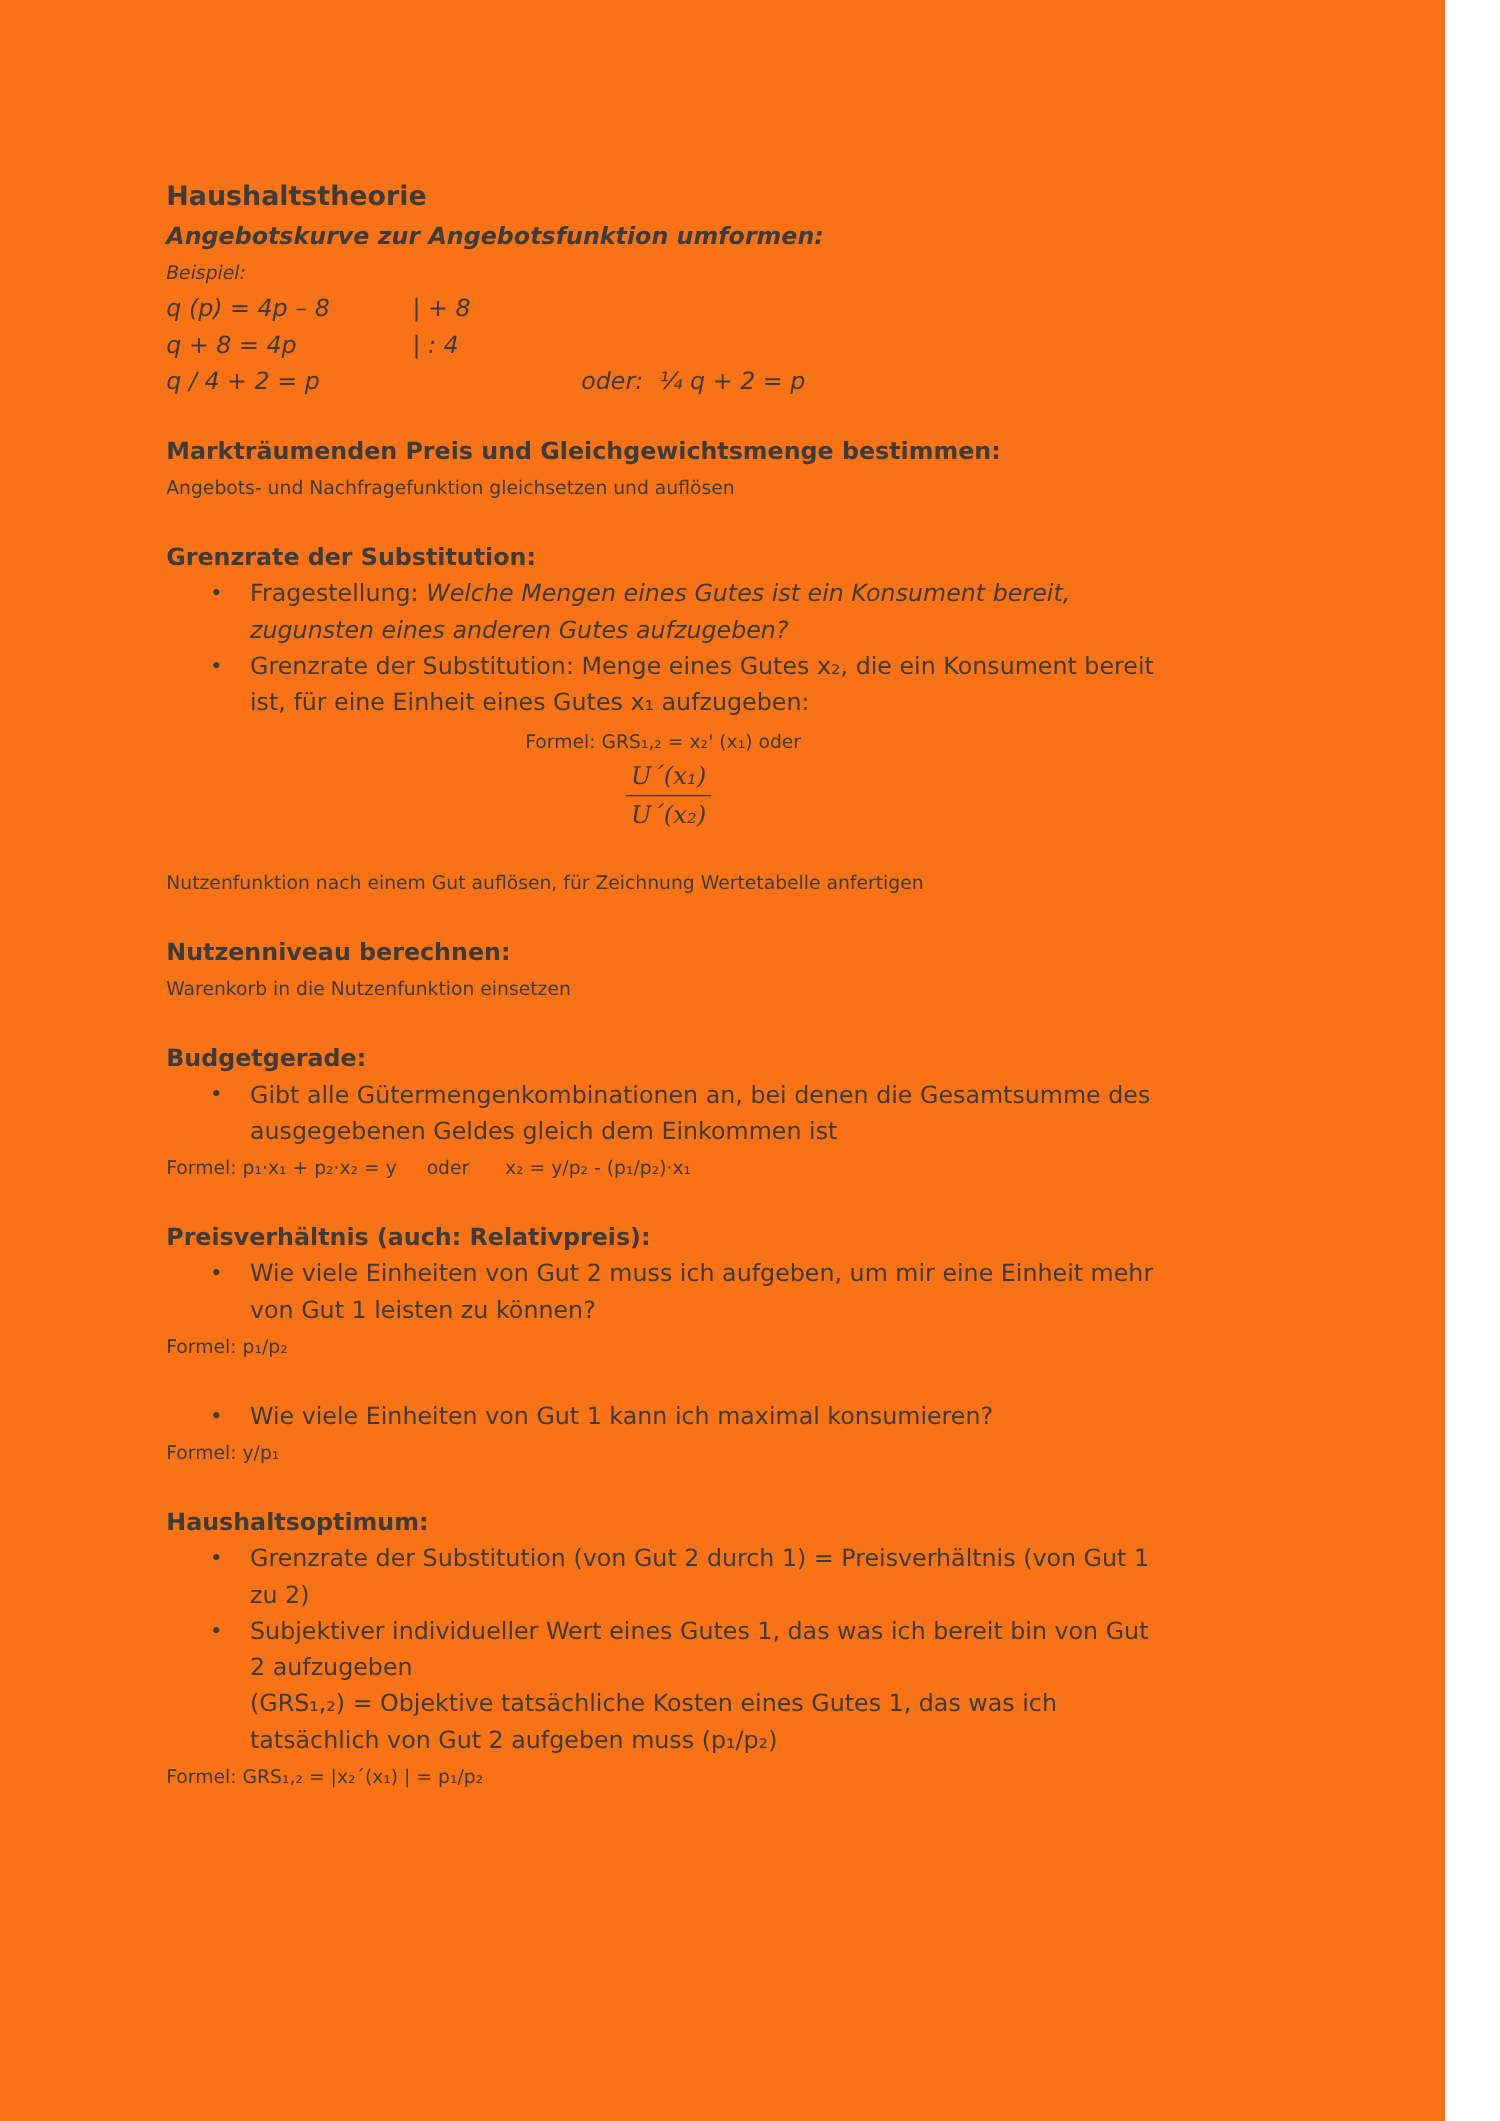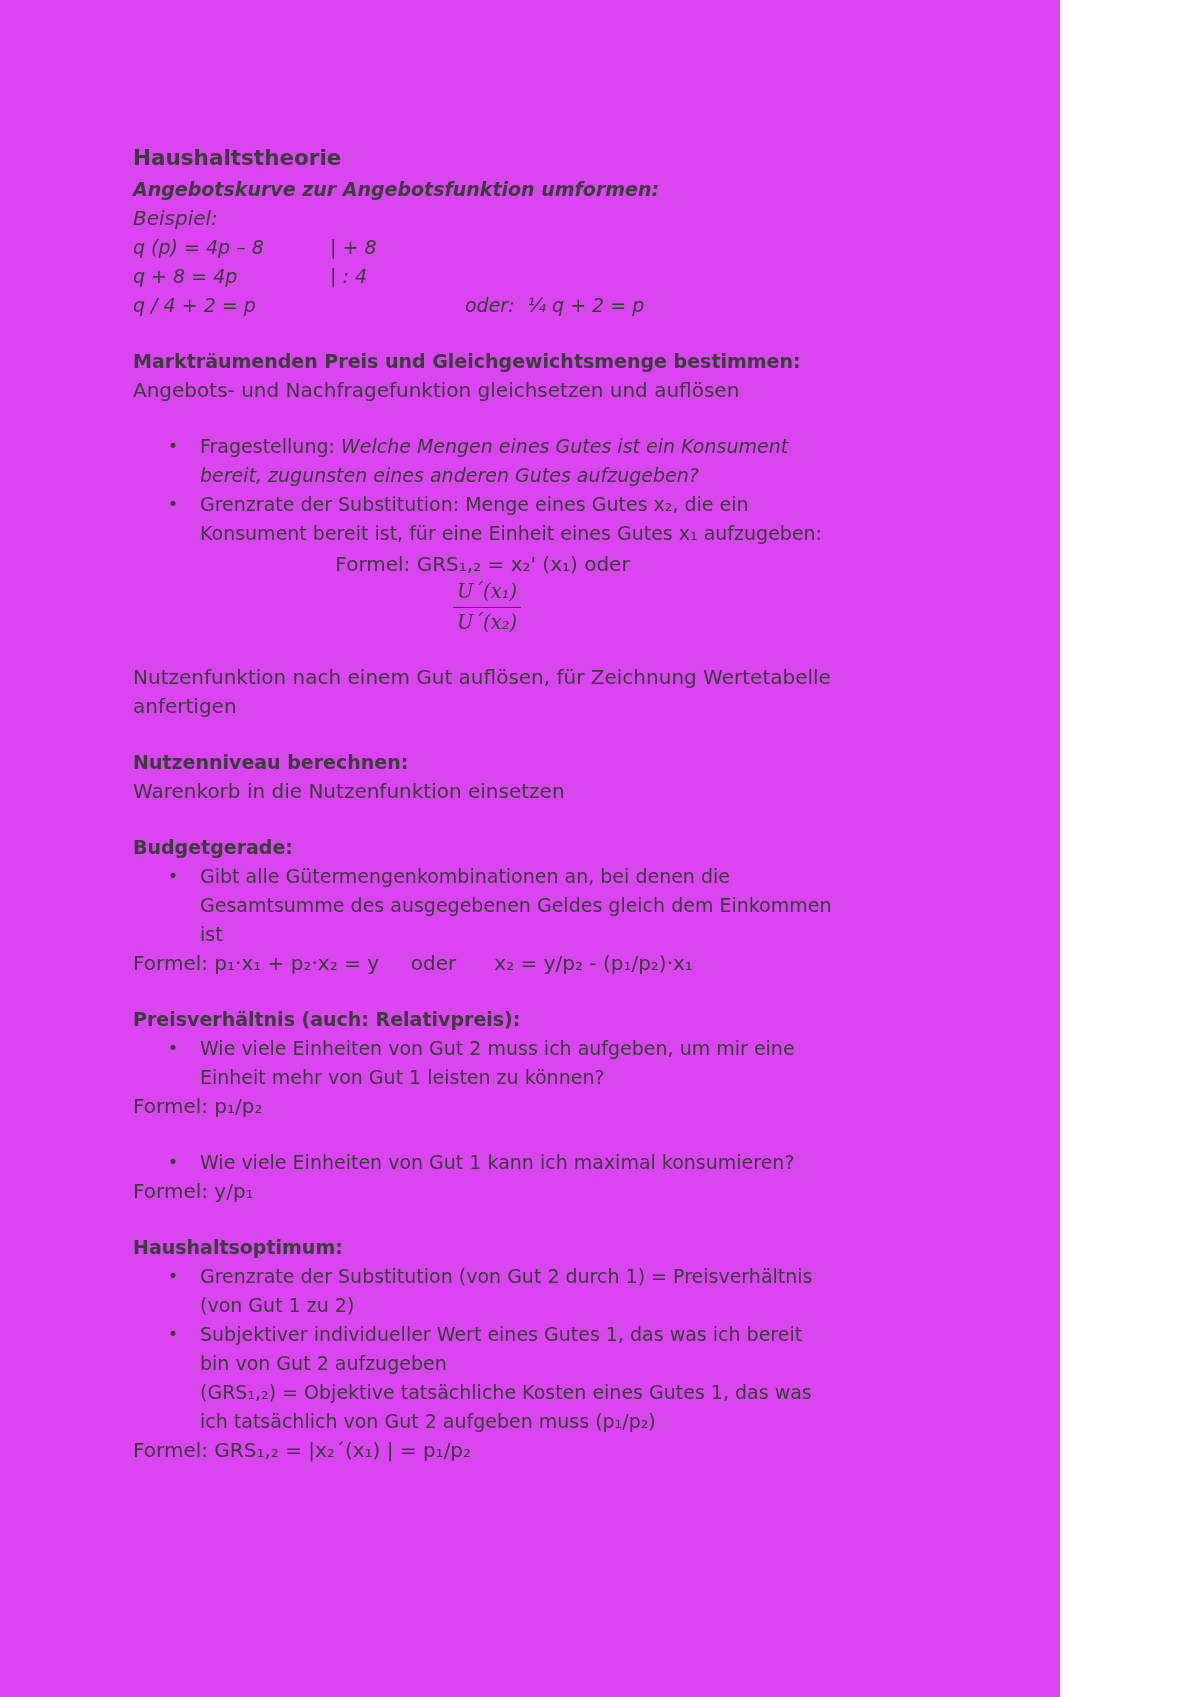--- a/index.html
+++ b/index.html
@@ -2,42 +2,42 @@
 <html><head>
 <meta charset="utf-8">
 <style>
   * { box-sizing: border-box; }
   html, body { margin: 0; padding: 0; background: #ffffff; }
   body {
     font-family: "DejaVu Sans", "Liberation Sans", sans-serif;
     color: #3c3c3c;
   }
   .page {
-    width: 1060px;
+    width: 1156px;
     height: 1697px;
     padding: 142px 228px 60px 133px;
     overflow: hidden;
-    background: #d946ef;
+    background: #f97316;
   }
   .title {
     font-size: 21.5px;
     font-weight: 700;
     line-height: 31px;
     margin: 0 0 2px 0;
   }
   .sec { margin-top: 27px; }
   .sec.tight { margin-top: 0; font-style: italic; }
   .heading {
     font-size: 19px;
     font-weight: 700;
     line-height: 29px;
     margin: 0;
   }
   .line, .formel {
-    font-size: 20px;
+    font-size: 15px;
     line-height: 29px;
     margin: 0;
   }
   .pre { white-space: pre-wrap; }
   .eq-row {
     display: flex;
     font-size: 19px;
     line-height: 29px;
   }
   .eq-left { width: 197px; flex: none; }
@@ -91,20 +91,21 @@
       <span class="eq-alt">¼ q + 2 = p</span>
     </div>
   </section>
 
   <section class="sec">
     <h2 class="heading">Markträumenden Preis und Gleichgewichtsmenge bestimmen:</h2>
     <p class="line">Angebots- und Nachfragefunktion gleichsetzen und auflösen</p>
   </section>
 
   <section class="sec">
+    <h2 class="heading">Grenzrate der Substitution:</h2>
     <ul class="bullets">
       <li>
         <span class="dot">•</span>
         <div class="li-body"><span>Fragestellung: </span><span class="italic">Welche Mengen eines Gutes ist ein Konsument bereit, zugunsten eines anderen Gutes aufzugeben?</span></div>
       </li>
       <li>
         <span class="dot">•</span>
         <div class="li-body">Grenzrate der Substitution: Menge eines Gutes x₂, die ein Konsument bereit ist, für eine Einheit eines Gutes x₁ aufzugeben:</div>
       </li>
     </ul>

